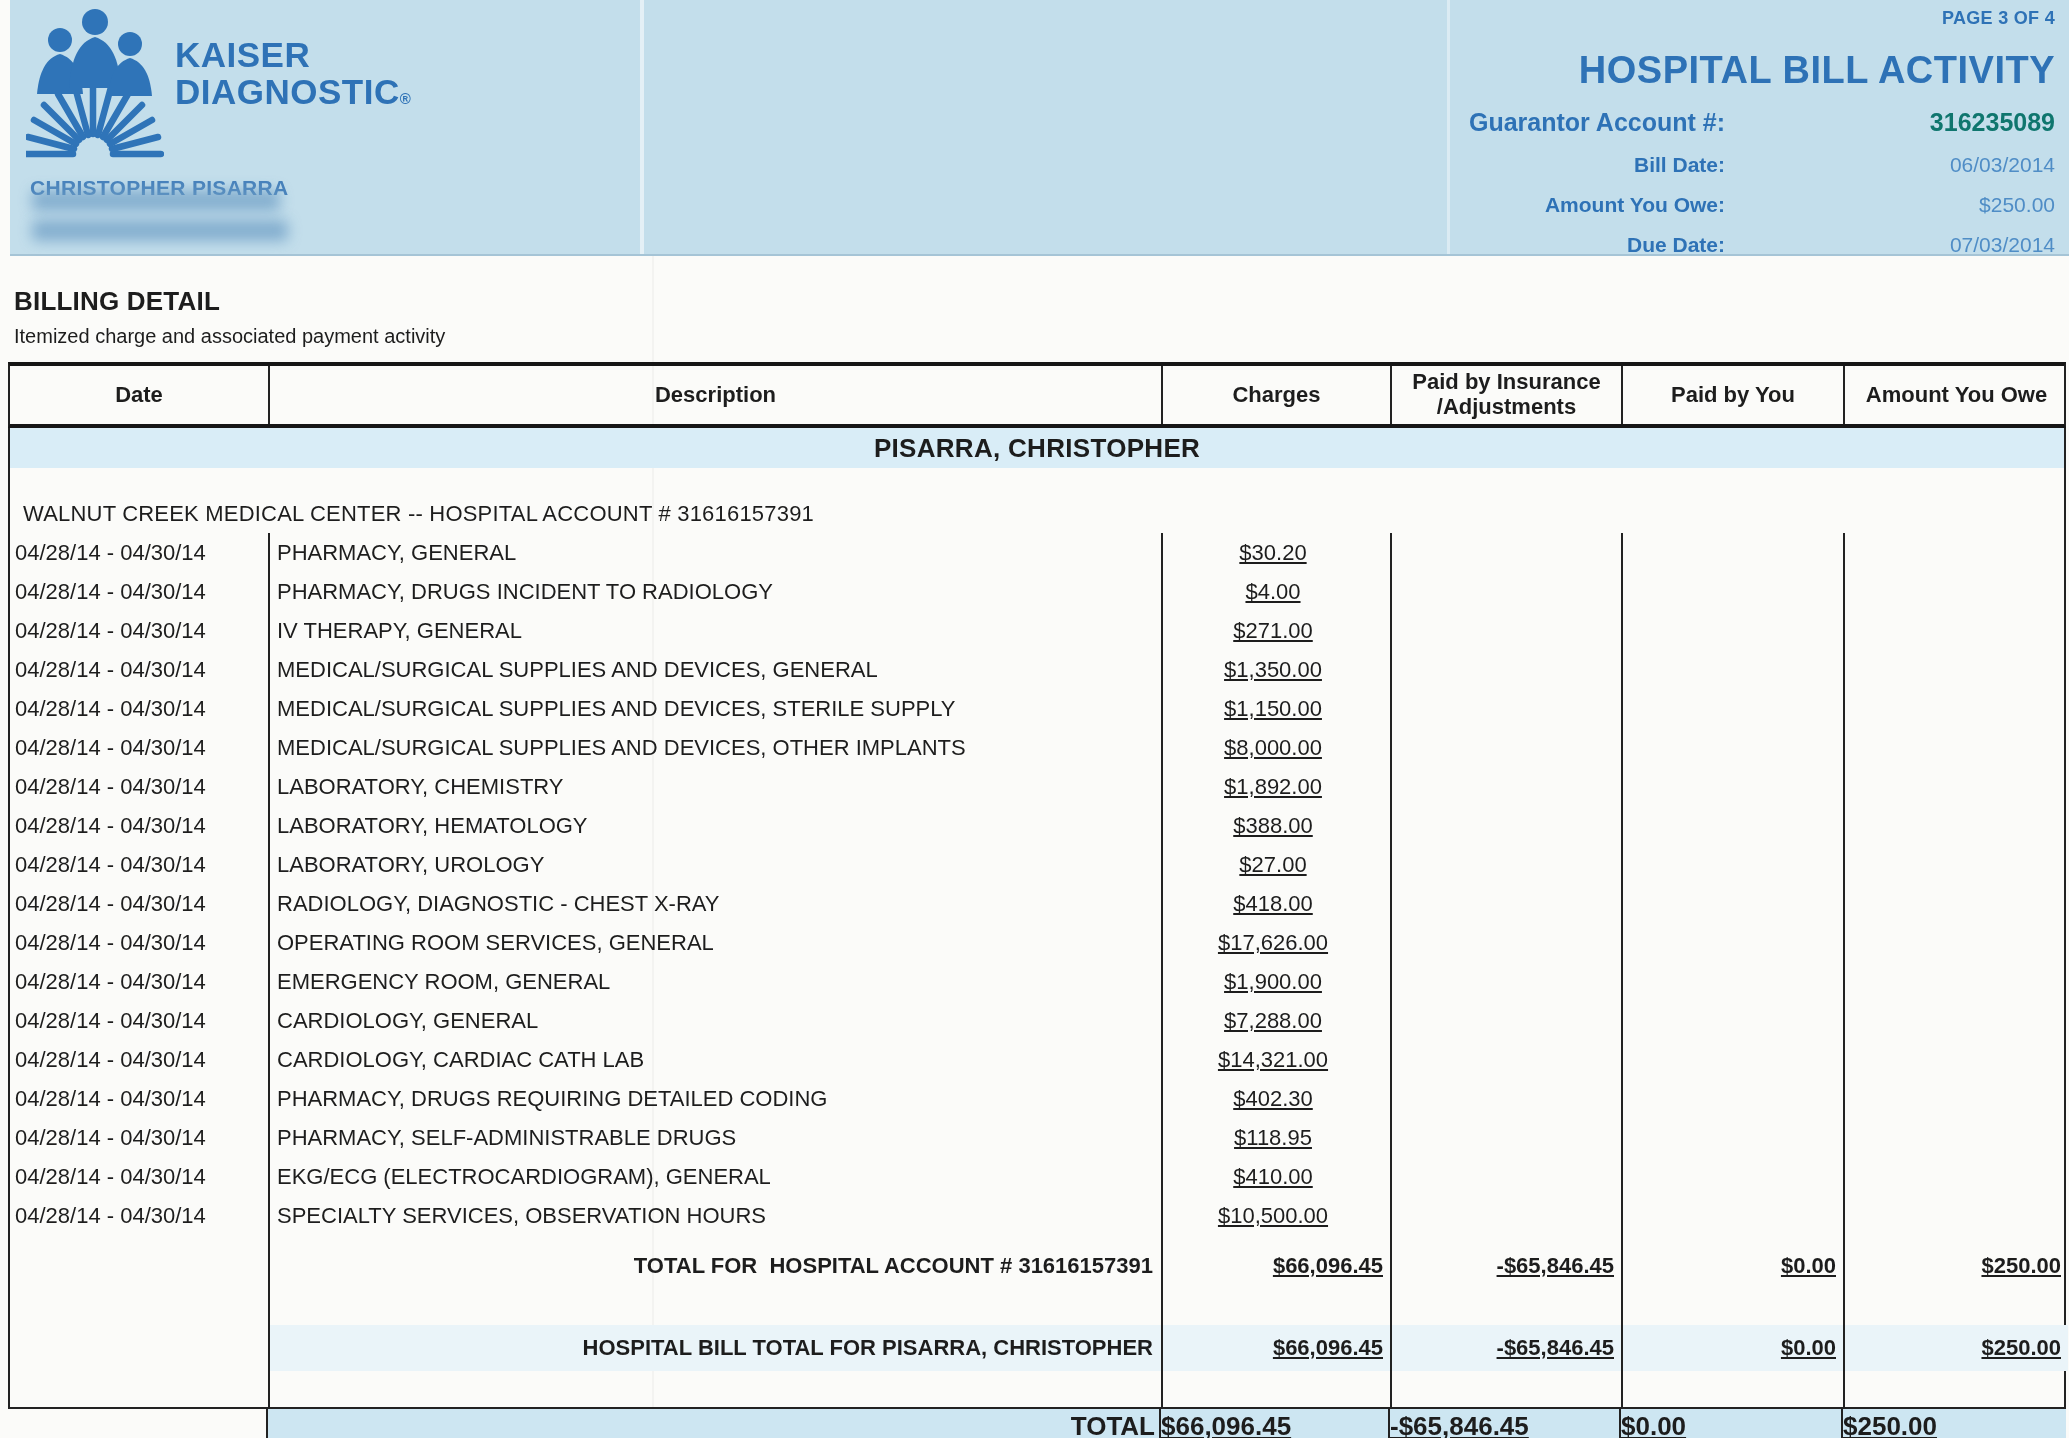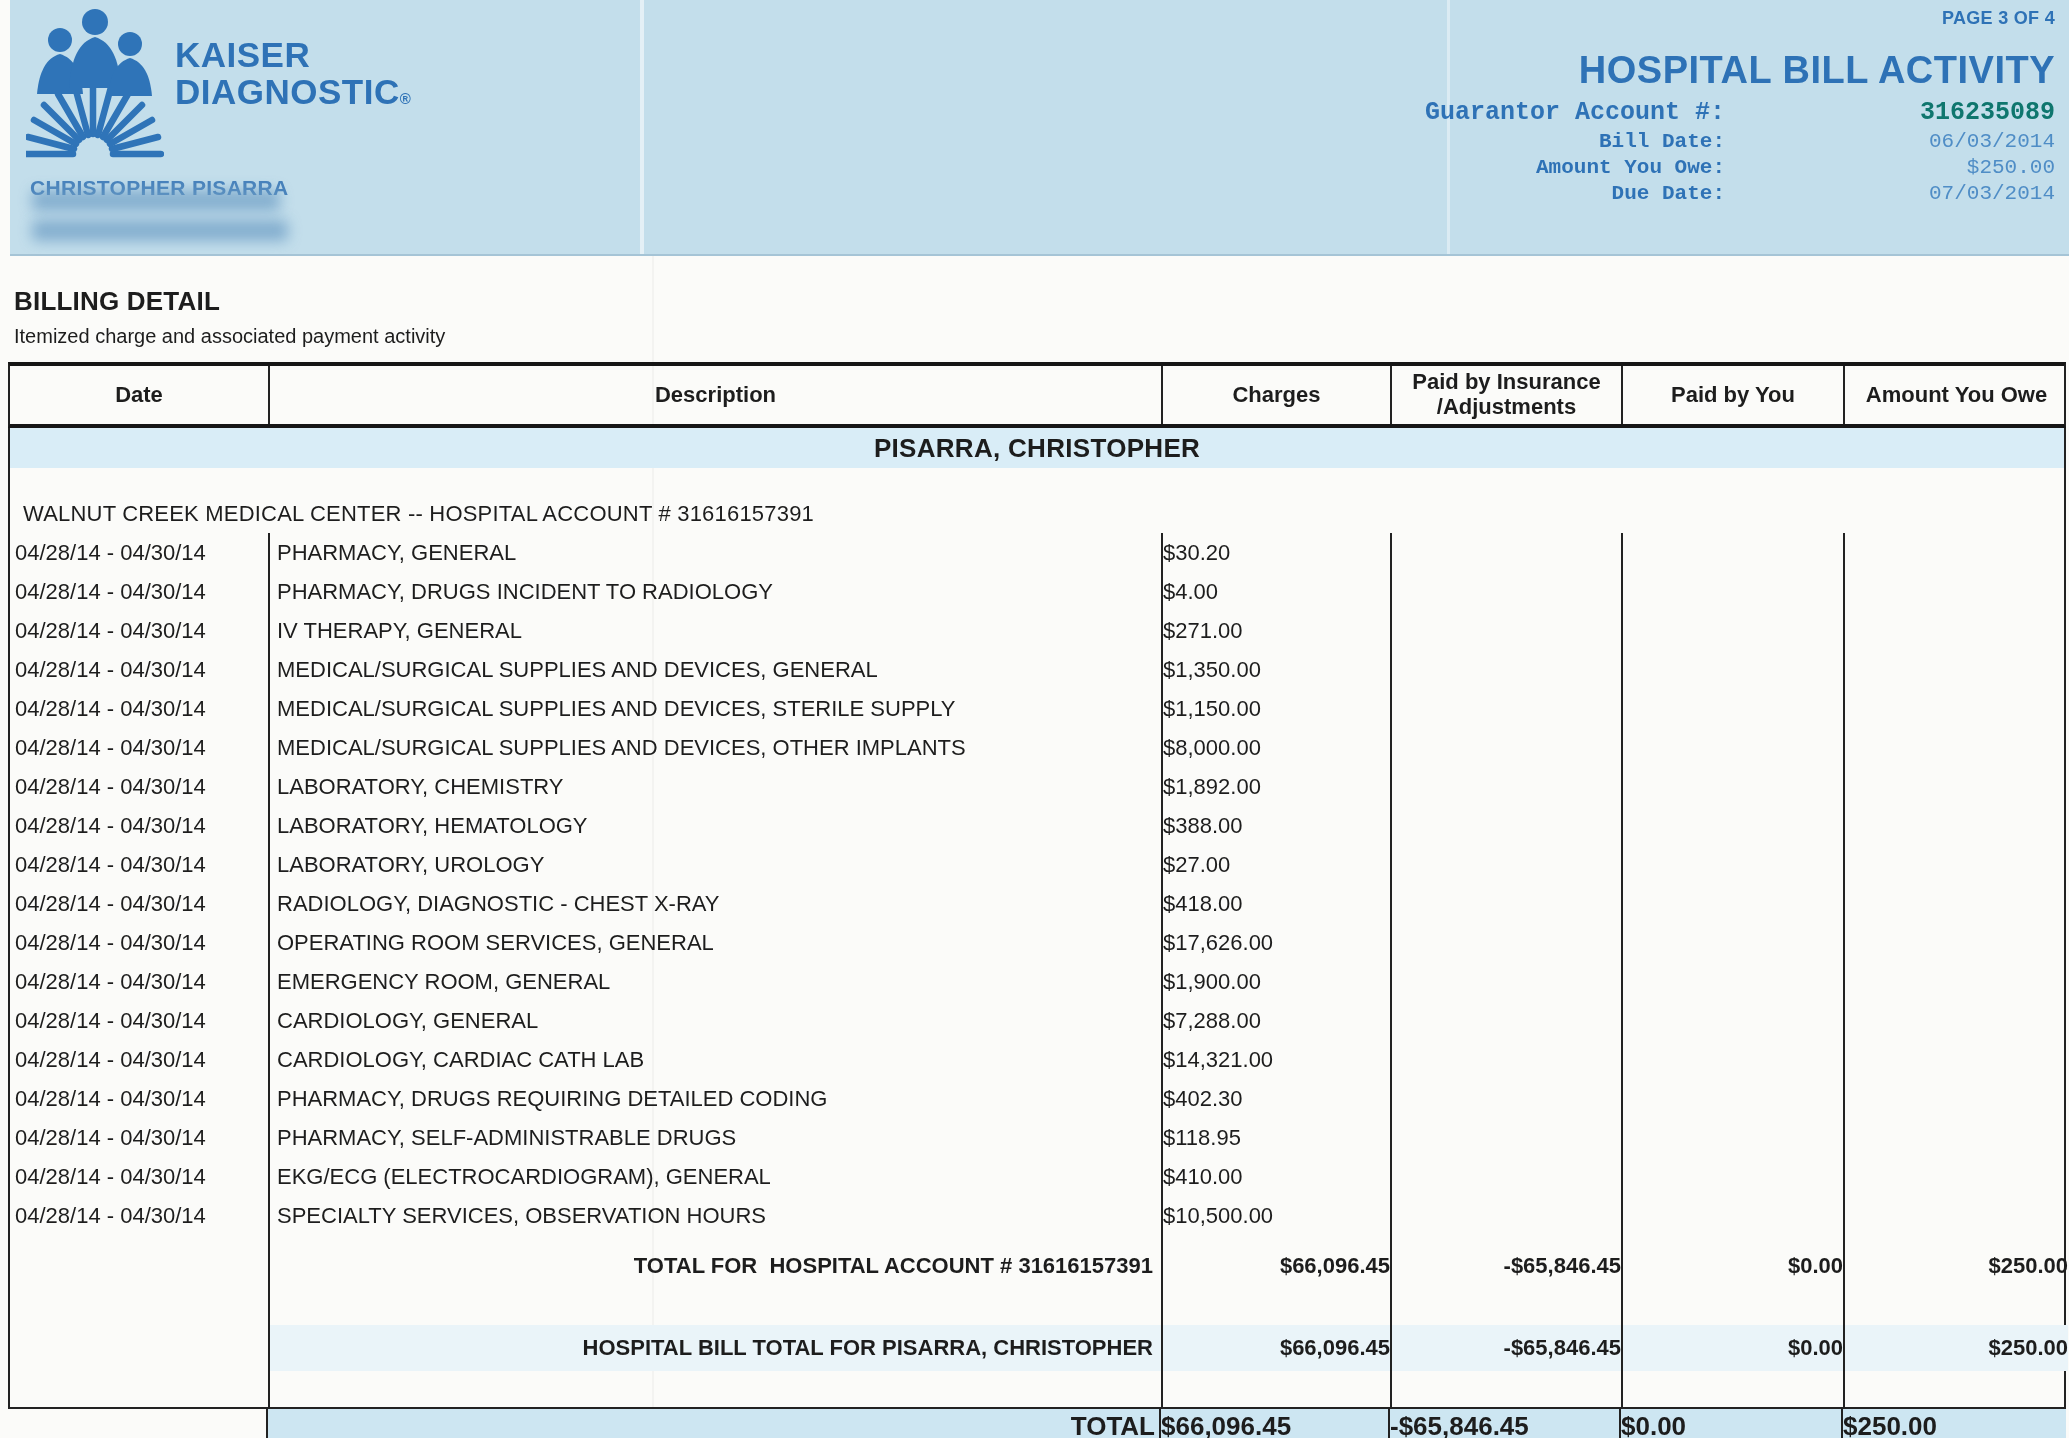--- a/index.html
+++ b/index.html
@@ -36,21 +36,21 @@
   .brand{position:absolute;left:165px;top:36px;color:var(--blue-strong);font-weight:bold;line-height:1.06;}
   .brand .bl{font-size:35px;letter-spacing:.5px;}
   .brand .reg{font-size:15px;font-weight:bold;}
   .patient-name{position:absolute;left:20px;top:176px;font-size:21px;font-weight:bold;color:#447fba;letter-spacing:.3px;}
   .addr-blur{position:absolute;left:22px;height:21px;background:#6f9fc6;opacity:.75;filter:blur(7px);border-radius:4px;}
   .addr1{top:190px;width:248px;}
   .addr2{top:220px;width:256px;}
   .head-right{position:absolute;right:14px;top:8px;width:780px;text-align:right;color:var(--blue-strong);}
   .page-indicator{font-size:18px;font-weight:bold;letter-spacing:.3px;}
   .doc-title{font-size:38px;font-weight:bold;margin-top:20px;letter-spacing:.5px;}
-  .info-grid{display:grid;grid-template-columns:1fr 330px;margin-top:6px;row-gap:3px;font-family:Liberation Mono, monospace;}
+  .info-grid{display:grid;grid-template-columns:1fr 330px;margin-top:16px;row-gap:16px;}
   .info-grid .lbl{font-weight:bold;font-size:21px;align-self:center;}
   .info-grid .val{font-size:21px;color:var(--blue-value);align-self:center;}
   .info-grid .g-lbl{font-size:25px;font-weight:bold;}
   .info-grid .g-val{font-size:25px;font-weight:bold;color:#0f766e;}
   
   .billing-head{position:absolute;left:14px;top:286px;}
   .billing-head h2{font-size:26px;font-weight:bold;letter-spacing:.2px;}
   .billing-head .sub{font-size:20px;margin-top:8px;}
   
   .bill-table{position:absolute;left:8px;top:362px;width:2058px;font-size:22px;}
@@ -64,21 +64,21 @@
   .thead .c{display:flex;flex-direction:column;align-items:center;justify-content:center;line-height:1.12;}
   .thead .c + .c{border-left:var(--bd);}
   .table-upper{border-left:var(--bd);border-right:var(--bd);border-bottom:var(--bd);}
   .group-row{height:40px;background:var(--group-band);text-align:center;font-weight:bold;font-size:26px;line-height:40px;letter-spacing:.3px;}
   .facility-row{height:38px;font-weight:normal;line-height:38px;padding-left:13px;letter-spacing:.2px;margin-top:27px;}
   .item-row{height:39px;line-height:39px;}
   .item-row .desc,.item-row .charges,.item-row .ins,.item-row .you,.item-row .owe,
   .t-row .desc-c,.t-row .charges,.t-row .ins,.t-row .you,.t-row .owe{border-left:var(--bd);}
   .date{padding-left:5px;}
   .desc,.desc-c{padding-left:7px;}
-  .money{text-align:left;}
+  .money{text-align:center;padding-right:7px;text-decoration:underline;}
   .t-a{height:62px;}
   .t-a .c{display:flex;align-items:center;}
   .t-a .money,.t-b .money{justify-content:flex-end;font-weight:bold;}
   .t-label{justify-content:flex-end;font-weight:bold;white-space:pre;padding-right:8px;text-align:right;}
   .t-gap1{height:28px;}
   .t-gap2{height:36px;}
   .t-b{height:46px;}
   .t-b .c{display:flex;align-items:center;}
   .t-b .desc-c,.t-b .charges,.t-b .ins,.t-b .you,.t-b .owe{background:var(--rowb-band);}
   

